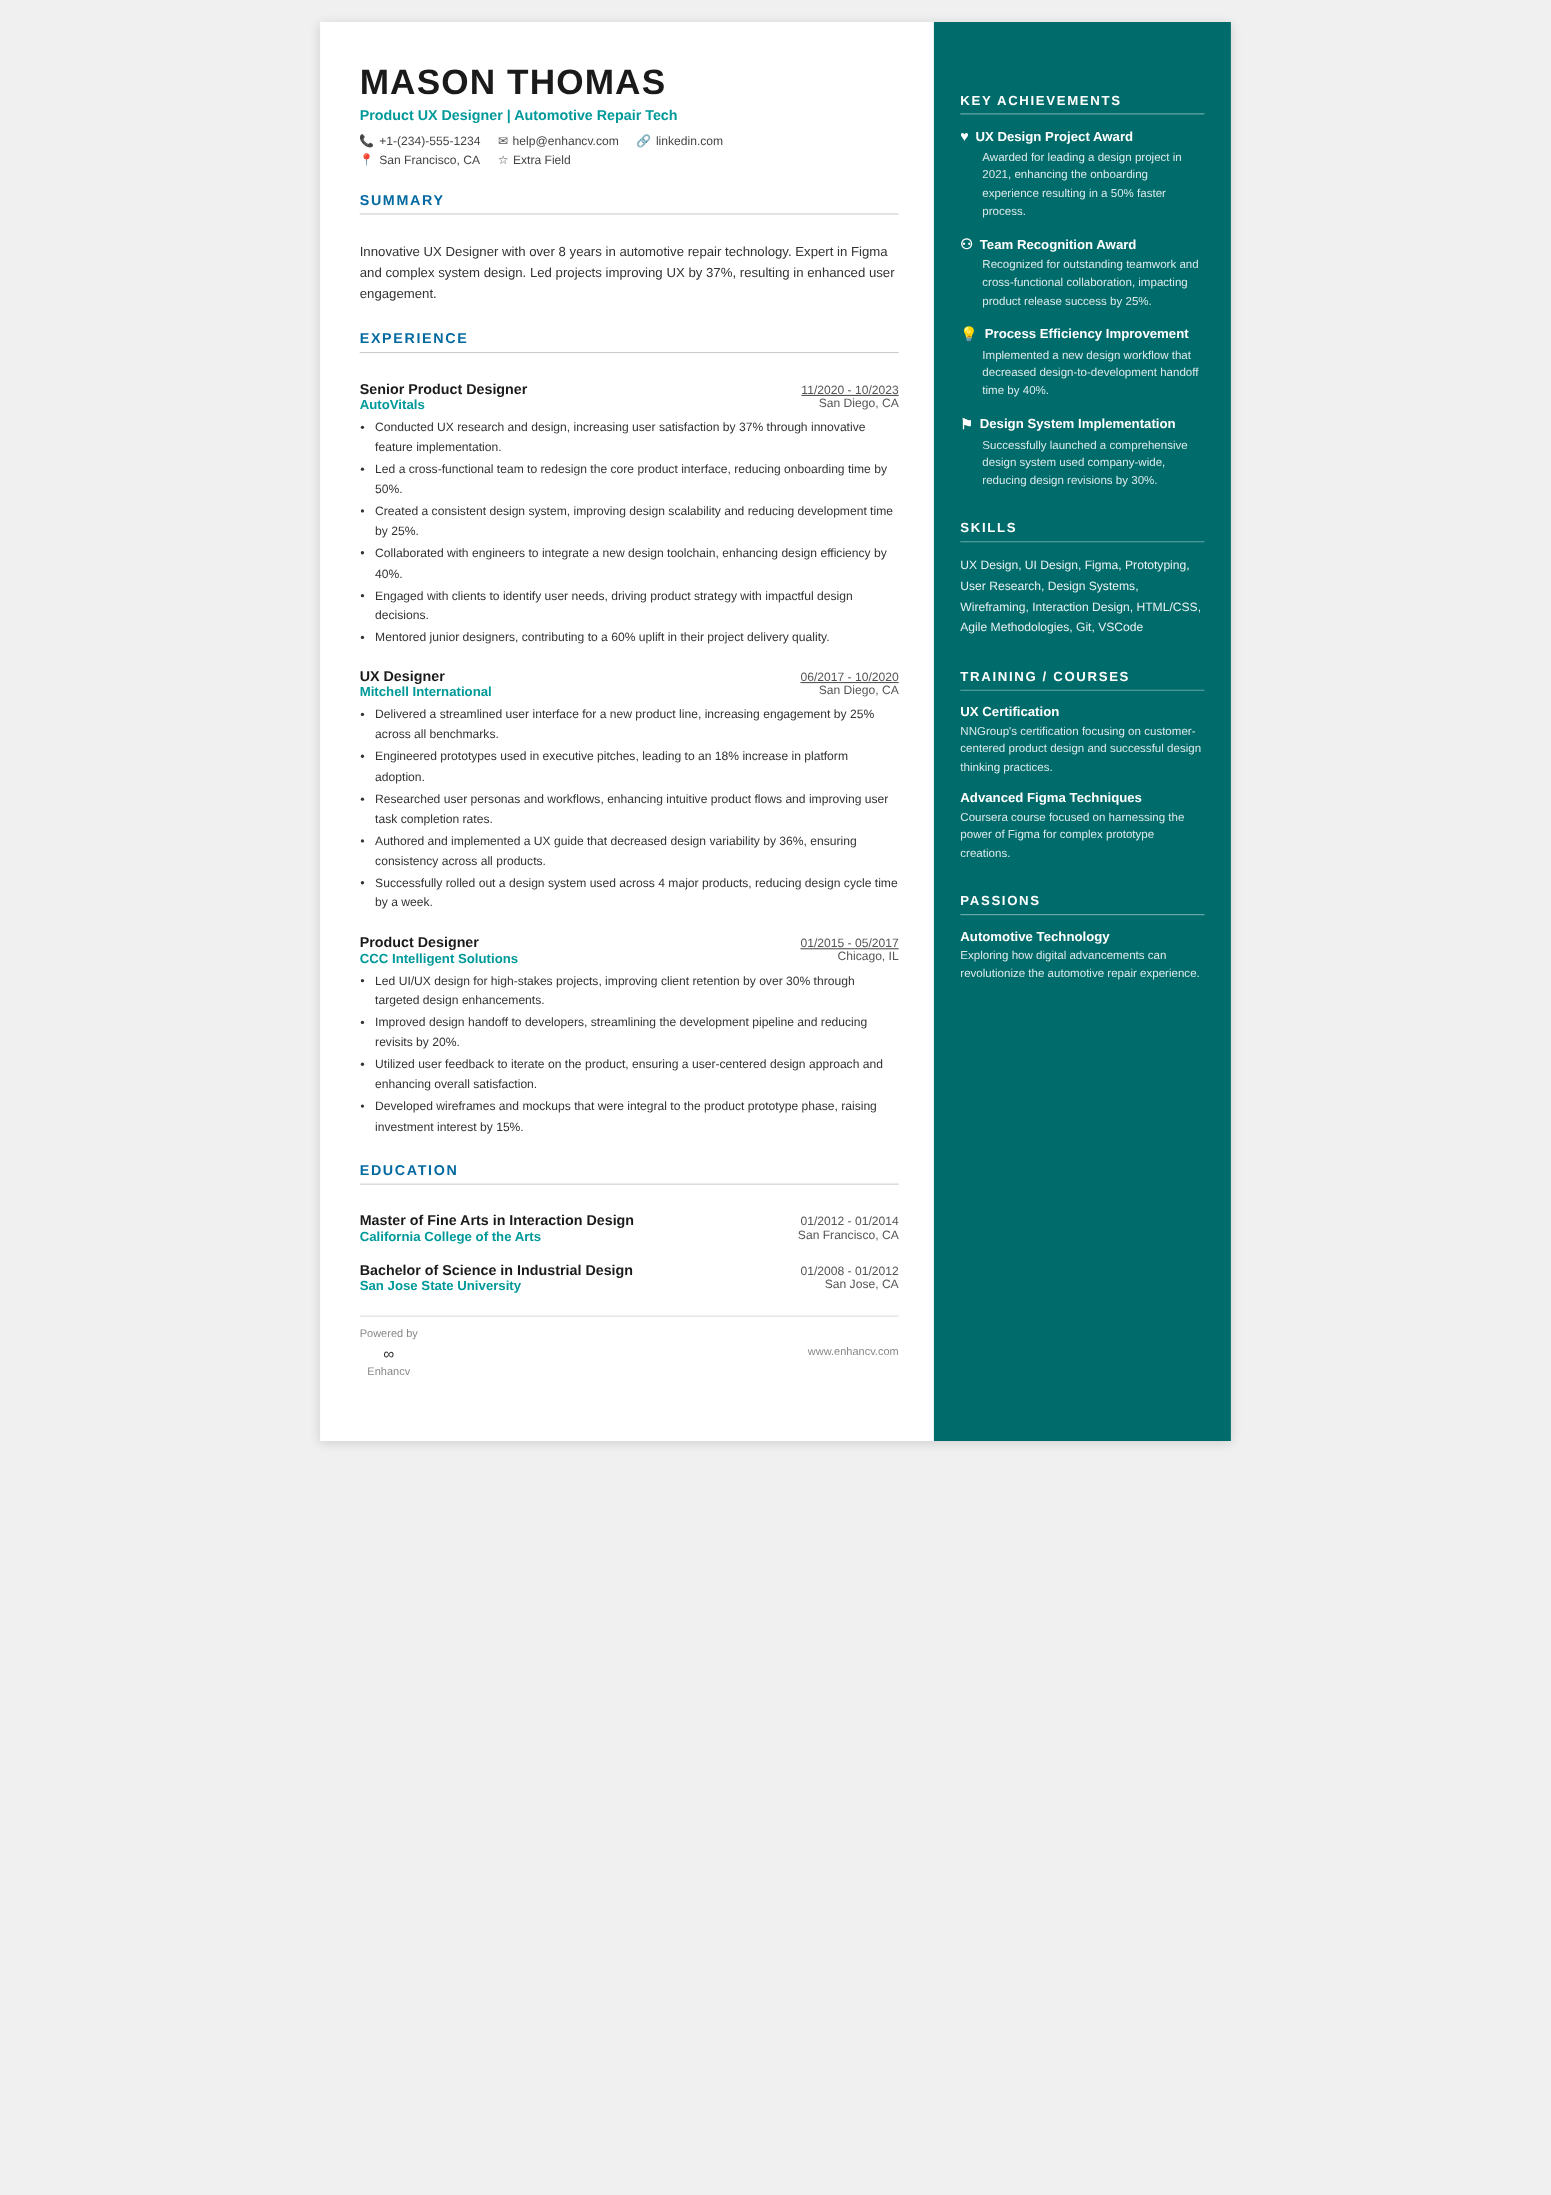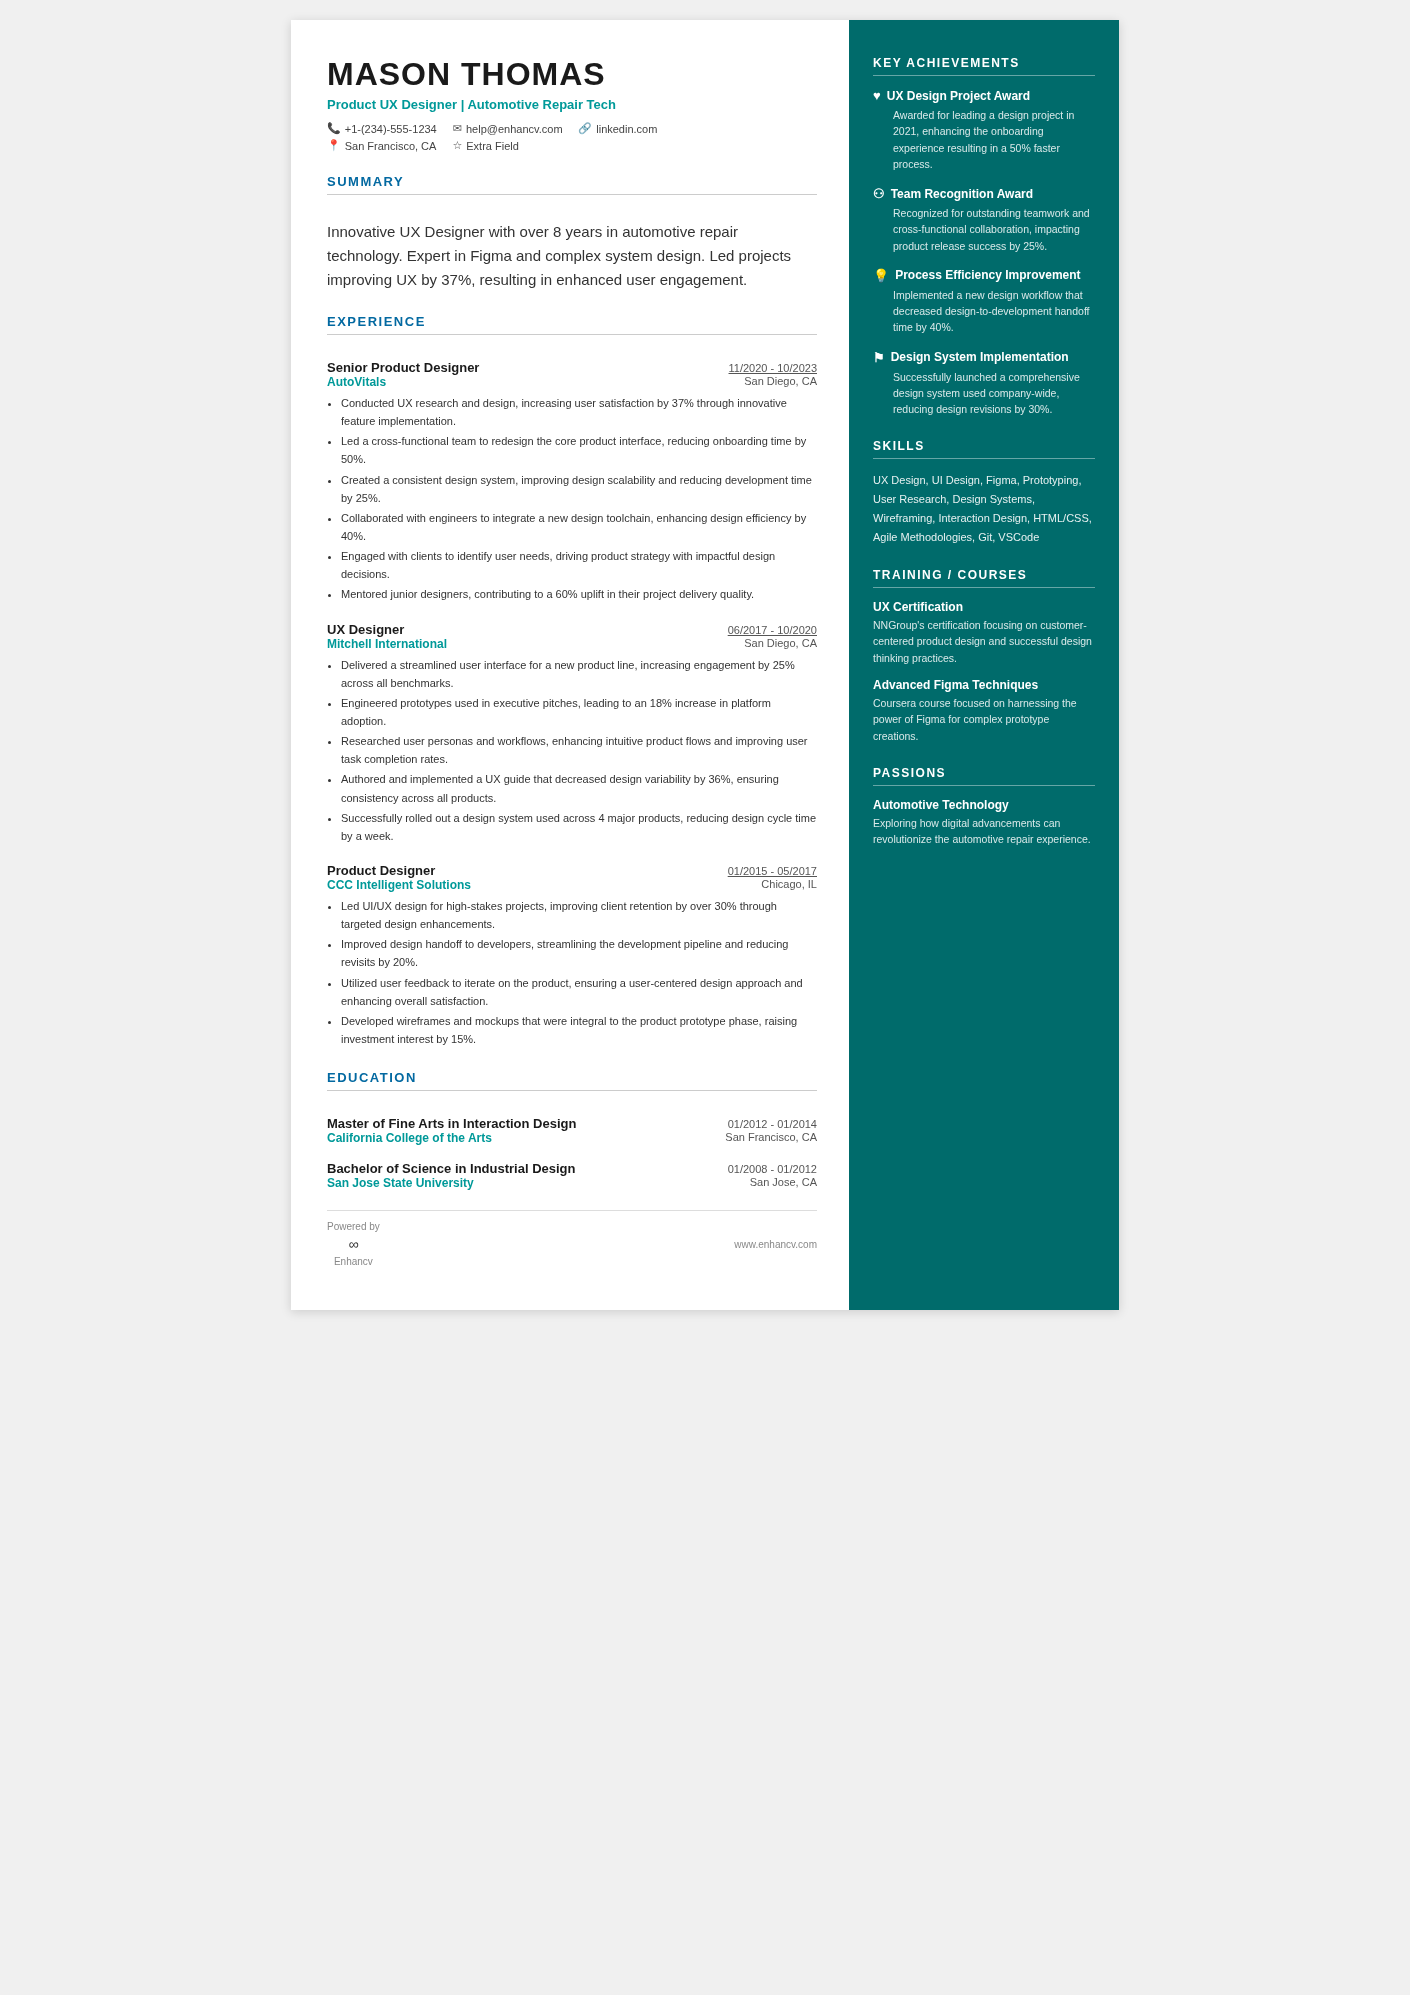--- a/index.html
+++ b/index.html
@@ -76,21 +76,21 @@
       font-size: 13px;
       font-weight: 700;
       text-transform: uppercase;
       color: #0369a1;
       letter-spacing: 1.5px;
       padding-bottom: 5px;
       border-bottom: 1.5px solid #ccc;
       margin-bottom: 25px;
     }
     .summary-text {
-      font-size: 15px;
+      font-size: 12px;
       color: #333;
       line-height: 1.6;
     }
     
     .exp-entry {
       margin-bottom: 18px;
     }
     .exp-header {
       display: flex;
       justify-content: space-between;
@@ -156,20 +156,21 @@
       color: #009999;
       font-weight: 700;
     }
     .edu-location {
       font-size: 11px;
       color: #555;
     }
     
     .right-section {
       margin-bottom: 22px;
+      margin-top: 28px;
     }
     .right-section-title {
       font-size: 12px;
       font-weight: 800;
       text-transform: uppercase;
       letter-spacing: 1.5px;
       color: white;
       padding-bottom: 5px;
       border-bottom: 1.5px solid rgba(255,255,255,0.4);
       margin-bottom: 12px;

